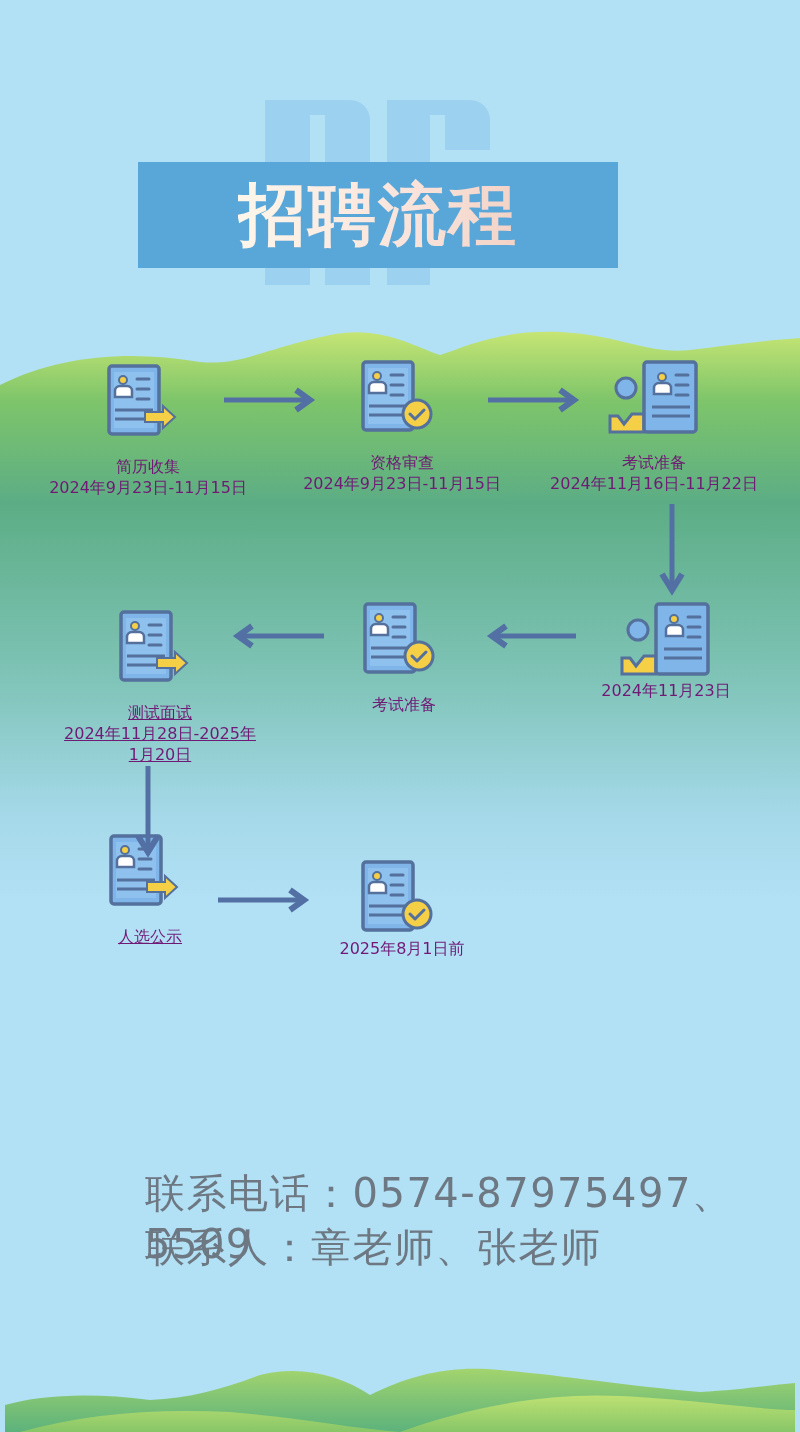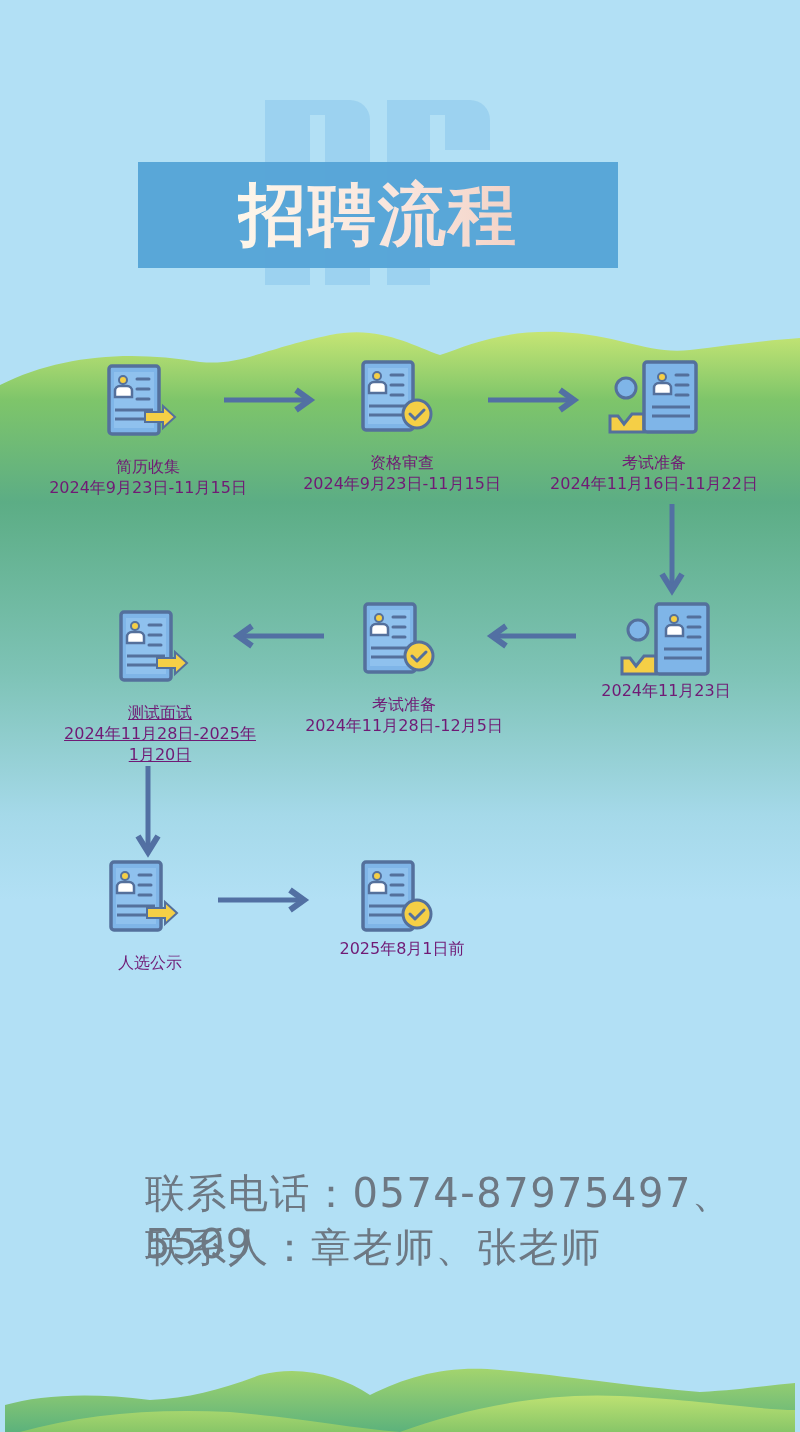--- a/index.html
+++ b/index.html
@@ -141,34 +141,33 @@
   <div>2024年11月23日</div>
 </div>
 
 <div class="step" style="left:284px; top:600px;">
   <svg class="icon" width="90" height="80" viewBox="0 0 90 80">
     <use href="#doc-base"></use>
     <circle cx="60" cy="56" r="14" fill="#f5cf46" stroke="#54709c" stroke-width="3"></circle>
     <path d="M53,56 l5,5 l9,-9" fill="none" stroke="#54709c" stroke-width="3" stroke-linecap="round" stroke-linejoin="round"></path>
   </svg>
   <div class="name">考试准备</div>
-  <div>2024年11月28日-12月5日</div>
 </div>
 
 <div class="step" style="left:40px; top:608px;text-decoration:underline;">
   <svg class="icon" width="90" height="80" viewBox="0 0 90 80">
     <use href="#doc-base"></use>
     <path d="M42,50 h18 v-6 l12,11 l-12,11 v-6 h-18 z" fill="#f5cf46" stroke="#54709c" stroke-width="2"></path>
   </svg>
   <div class="name">测试面试</div>
   <div>2024年11月28日-2025年</div>
   <div>1月20日</div>
 </div>
 
-<div class="step" style="left:30px; top:858px;">
+<div class="step" style="left:30px; top:832px;text-decoration:underline;">
   <svg class="icon" width="90" height="80" viewBox="0 0 90 80">
     <use href="#doc-base"></use>
     <path d="M42,50 h18 v-6 l12,11 l-12,11 v-6 h-18 z" fill="#f5cf46" stroke="#54709c" stroke-width="2"></path>
   </svg>
   <div class="name">人选公示</div>
 </div>
 
 <div class="step" style="left:282px; top:858px;">
   <svg class="icon" width="90" height="80" viewBox="0 0 90 80">
     <use href="#doc-base"></use>

